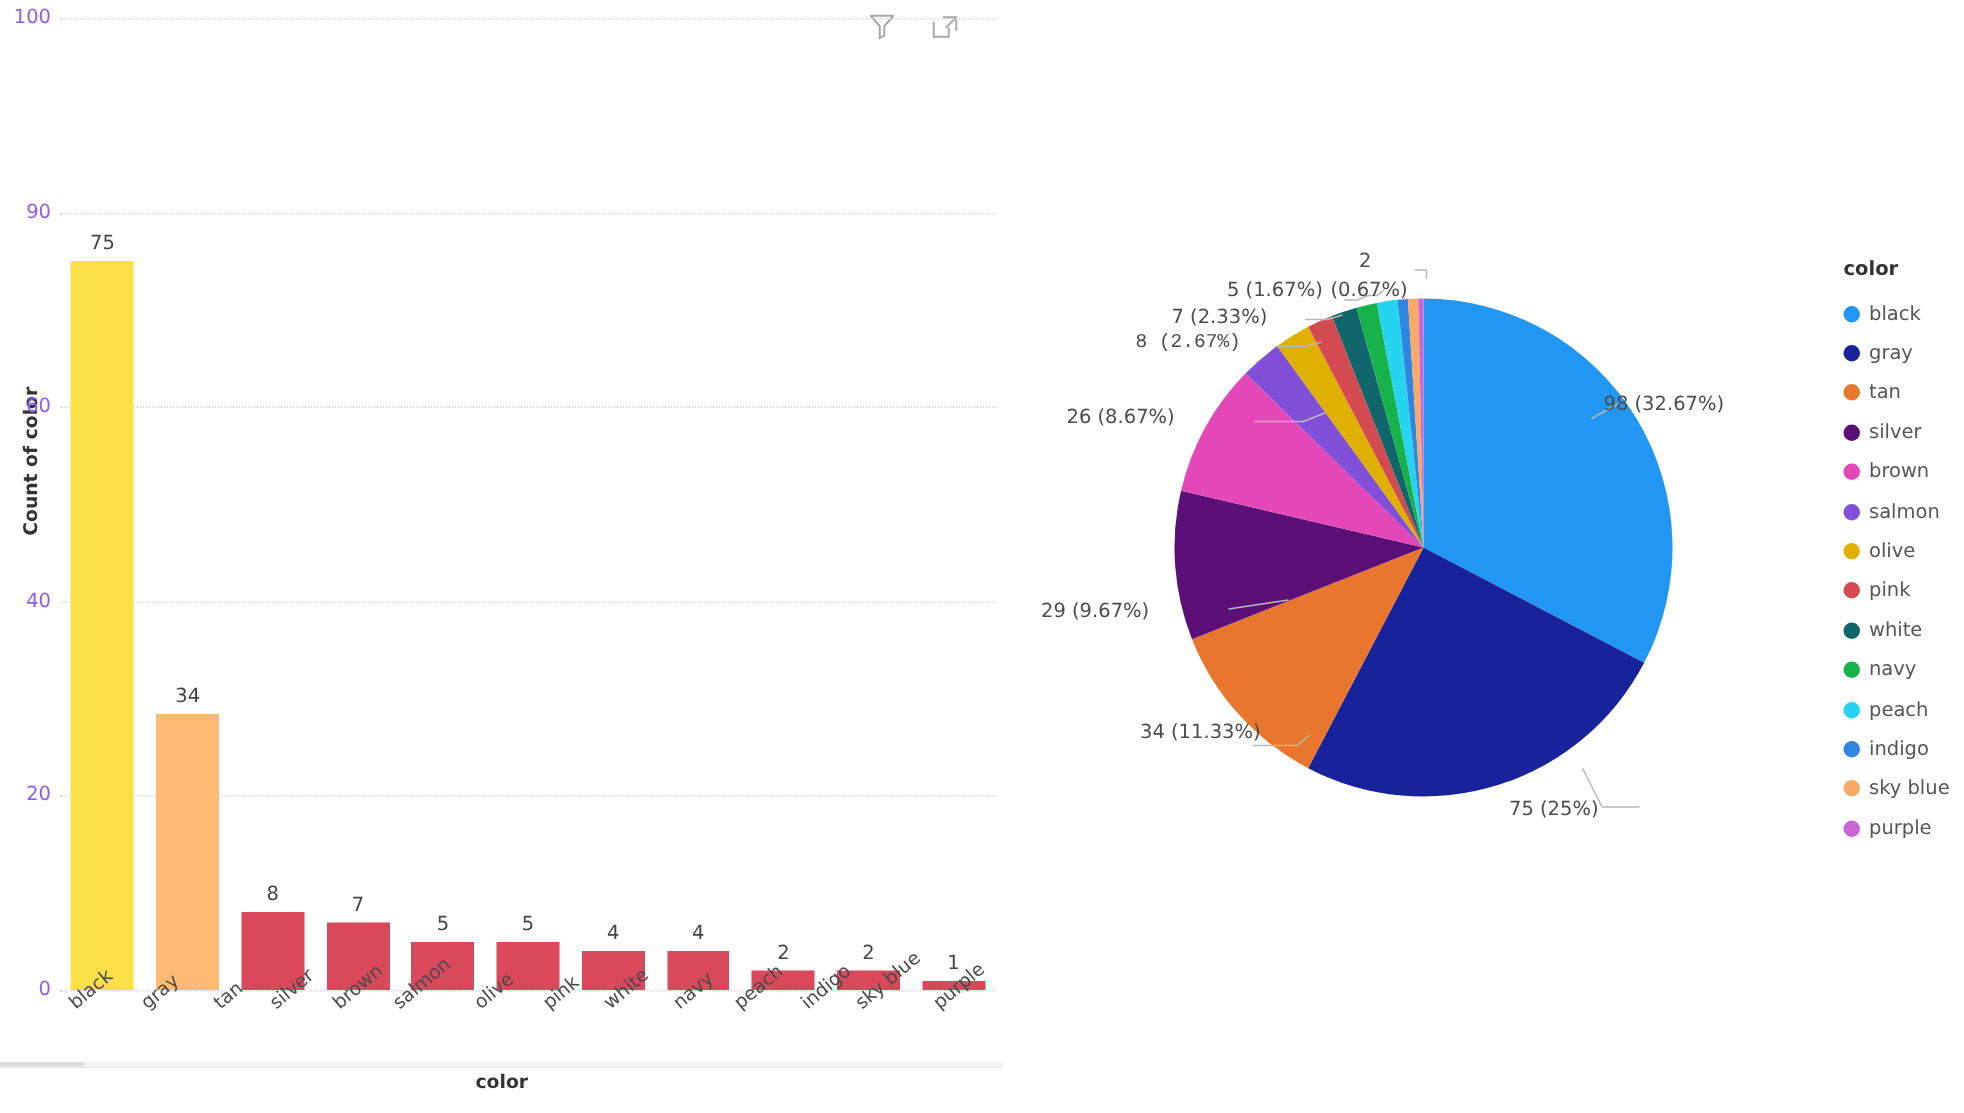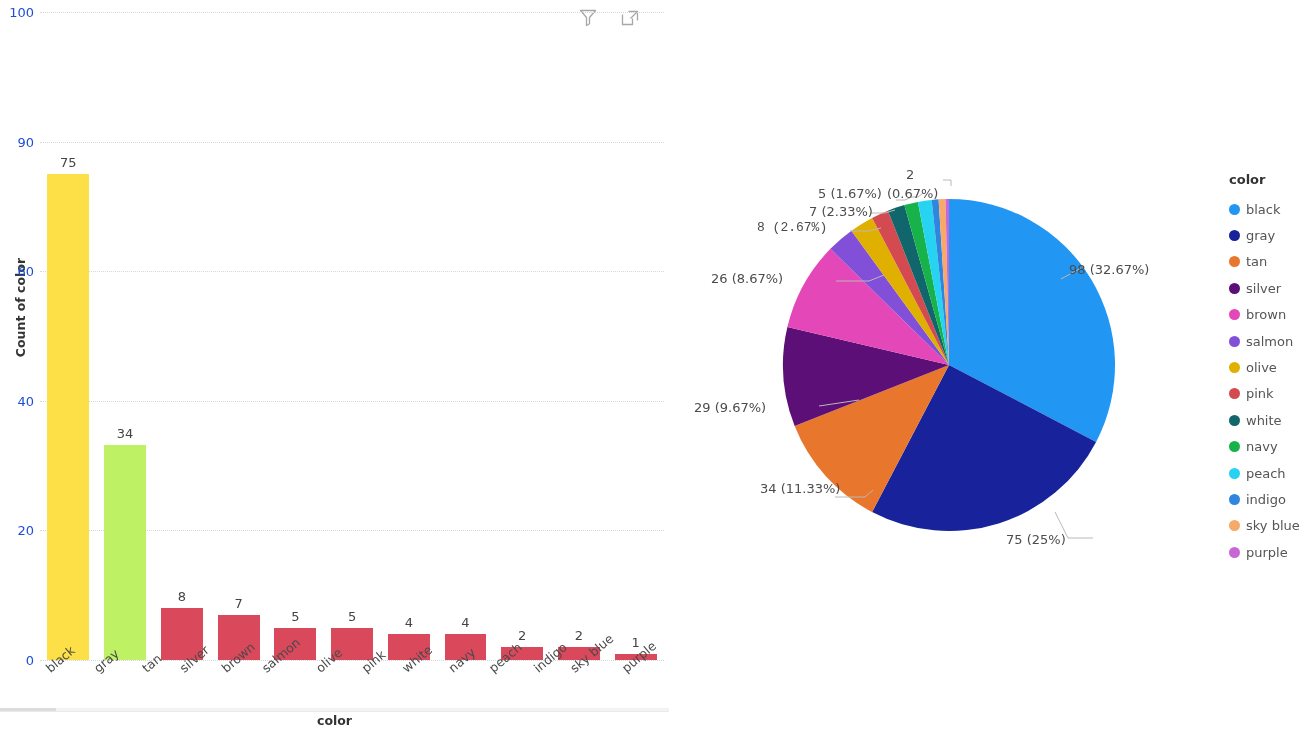--- a/index.html
+++ b/index.html
@@ -30,21 +30,21 @@
   .y-title {
     position: absolute; left: -40px; top: 300px;
     width: 120px; text-align:center;
     transform: rotate(-90deg); transform-origin: 50% 50%;
     font-size: 12.5px; color: #333; font-weight: 600;
     white-space: nowrap;
   }
   .y-tick {
     position: absolute; left: 0; width: 34px;
     text-align: right;
-    font-size: 13px; color: #1d4ed8;
+    font-size: 13px; color: #8b5cf6;
     transform: translateY(-50%);
   }
   .gridline {
     position: absolute; left: 40px; right: 5px; height: 0;
     border-top: 1px dotted #d8d8d8;
   }
   .plot { position: absolute; left: 40px; top: 12px; right: 5px; height: 648px; }
   .bars {
     position: absolute; left: 0; right: 0; bottom: 0; top: 0;
     display: flex; align-items: flex-end;
@@ -135,21 +135,21 @@
       </div>
 
     <div class="plot">
       <div class="bars" id="bars">
           <div class="barcell">
             <div class="bar" style="height: 486px; background: #fde047;">
               <div class="bar-label">75</div>
             </div>
           </div>
           <div class="barcell">
-            <div class="bar" style="height: 215px; background: #bef264;">
+            <div class="bar" style="height: 184px; background: #fdba74;">
               <div class="bar-label">34</div>
             </div>
           </div>
           <div class="barcell">
             <div class="bar" style="height: 51.84px; background: rgb(217, 72, 91);">
               <div class="bar-label">8</div>
             </div>
           </div>
           <div class="barcell">
             <div class="bar" style="height: 45.36px; background: rgb(217, 72, 91);">
@@ -278,21 +278,21 @@
         <polyline points="254,193 249,197 243,197" fill="none" stroke="#b9b9b9" stroke-width="1"></polyline>
         <polyline points="282,186 282,180 274,180" fill="none" stroke="#b9b9b9" stroke-width="1"></polyline>
       </svg>
 
     <div class="pie-callout" style="left:400px; top:262px;">98 (32.67%)</div>
     <div class="pie-callout" style="left:337px; top:532px;">75 (25%)</div>
     <div class="pie-callout" style="left:59px; top:481px;margin-left:32px;">34 (11.33%)</div>
     <div class="pie-callout" style="left:25px; top:400px;">29 (9.67%)</div>
     <div class="pie-callout" style="left:42px; top:271px;">26 (8.67%)</div>
     <div class="pie-callout" style="left:88px; top:220px;font-family:Liberation Mono, monospace;">8 (2.67%)</div>
-    <div class="pie-callout" style="left:112px; top:204px;margin-left:28px;">7 (2.33%)</div>
+    <div class="pie-callout" style="left:112px; top:204px;">7 (2.33%)</div>
     <div class="pie-callout" style="left:149px; top:186px;">5 (1.67%)</div>
     <div class="pie-callout" style="left:218px; top:186px;">(0.67%)</div>
     <div class="pie-callout" style="left:237px; top:167px;">2</div>
 
     <div id="legend">
       <div class="legend-title">color</div>
       <div id="legend-items">
           <div class="legend-item">
             <span class="legend-swatch" style="background: rgb(33, 150, 243);"></span>
             <span class="legend-label">black</span>

